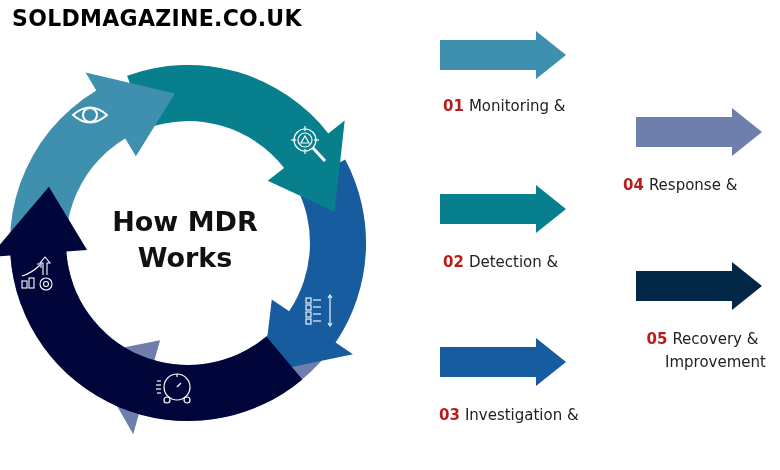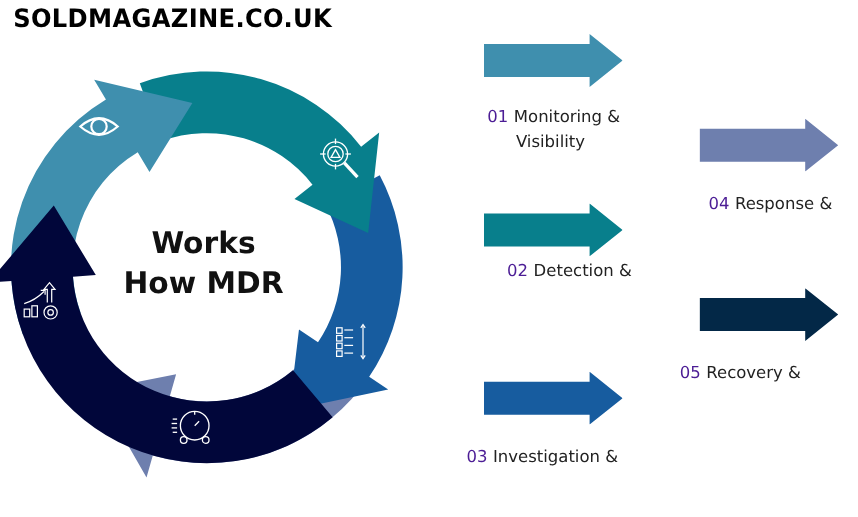--- a/index.html
+++ b/index.html
@@ -3,21 +3,21 @@
 <meta charset="utf-8">
 <style>
   html, body { margin:0; padding:0; background:#ffffff; }
   body { width:780px; height:470px; position:relative; overflow:hidden; font-family:"Liberation Sans", sans-serif; }
   .site-title { position:absolute; left:12px; top:5px; font-family:"DejaVu Sans", sans-serif; font-weight:bold; font-size:22px; letter-spacing:0.3px; color:#000; transform:scaleY(1.05); transform-origin:top left; }
   #cycle { position:absolute; left:0; top:0; width:420px; height:470px; }
   .center-title { position:absolute; left:95px; top:204px; width:180px; text-align:center; font-family:"DejaVu Sans", sans-serif; font-weight:bold; font-size:27px; line-height:36px; color:#111; }
   .step { position:absolute; }
   .step svg { display:block; }
   .step-label { position:absolute; font-family:"DejaVu Sans", sans-serif; font-size:15px; line-height:23px; color:#222; white-space:nowrap; }
-  .step-label .num { font-weight:normal; color:#4c1d95; margin-right:5px; }
+  .step-label .num { font-weight:bold; color:#b91c1c; margin-right:5px; }
   .step-label .l2 { display:block; padding-left:26px; }
 </style>
 </head>
 <body>
 
 <div class="site-title">SOLDMAGAZINE.CO.UK</div>
 
 <svg id="cycle" viewBox="0 0 420 470">
   <g id="segments">
       <path d="M 328.3,352.6 A 178 178 0 0 1 138.9,414.1 L 133.2,434.2 L 87.6,354.5 L 160.1,340.2 L 154.4,360.3 A 122 122 0 0 0 284.1,318.1 Z" fill="#6e7fae"></path>
@@ -75,61 +75,61 @@
       <path d="M-16,-3 Q-6,-6 2,-14"></path>
         <path d="M-1,-15 L3,-15 L3,-11"></path>
       <path d="M5,-4 L5,-16 L2,-16 L7,-22 L12,-16 L9,-16 L9,-4"></path>
       <circle cx="8" cy="5" r="6"></circle>
         <circle cx="8" cy="5" r="2.5"></circle>
     </g>
   </g>
 </svg>
 
 <div class="center-title">
+  <div>How MDR</div>
   <div>Works</div>
-  <div>How MDR</div>
 </div>
 
 <div class="step" style="left:440px;top:31px;">
   <svg width="126" height="48" viewBox="0 0 126 48">
       <path class="legend-arrow" d="M0,9 H96 V0 L126,24 L96,48 V39 H0 Z" fill="#3f8fae"></path>
     </svg>
 </div>
 <div class="step-label" style="left:443px;top:95px;">
   <span class="num">01</span><span>Monitoring &amp;</span>
-  <span class="l2">Visibility</span>
 </div>
 
 <div class="step" style="left:440px;top:185px;">
   <svg width="126" height="48" viewBox="0 0 126 48">
       <path class="legend-arrow" d="M0,9 H96 V0 L126,24 L96,48 V39 H0 Z" fill="#087f8c"></path>
     </svg>
 </div>
-<div class="step-label" style="left:443px;top:235px;margin-left:18px;">
+<div class="step-label" style="left:443px;top:251px;">
   <span class="num">02</span><span>Detection &amp;</span>
 </div>
 
 <div class="step" style="left:440px;top:338px;">
   <svg width="126" height="48" viewBox="0 0 126 48">
       <path class="legend-arrow" d="M0,9 H96 V0 L126,24 L96,48 V39 H0 Z" fill="#175c9f"></path>
     </svg>
 </div>
-<div class="step-label" style="left:424px;top:404px;">
+<div class="step-label" style="left:439px;top:404px;">
   <span class="num">03</span><span>Investigation &amp;</span>
 </div>
 
 <div class="step" style="left:636px;top:108px;">
   <svg width="126" height="48" viewBox="0 0 126 48">
       <path class="legend-arrow" d="M0,9 H96 V0 L126,24 L96,48 V39 H0 Z" fill="#6e7fae"></path>
     </svg>
 </div>
-<div class="step-label" style="left:644px;top:174px;">
+<div class="step-label" style="left:623px;top:174px;">
   <span class="num">04</span><span>Response &amp;</span>
 </div>
 
 <div class="step" style="left:636px;top:262px;">
   <svg width="126" height="48" viewBox="0 0 126 48">
       <path class="legend-arrow" d="M0,9 H96 V0 L126,24 L96,48 V39 H0 Z" fill="#032847"></path>
     </svg>
 </div>
-<div class="step-label" style="left:618px;top:328px;text-align:center;">
+<div class="step-label" style="left:639px;top:328px;text-align:center;">
   <span class="num">05</span><span>Recovery &amp;</span>
+  <span class="l2">Improvement</span>
 </div>
 
 </body></html>

